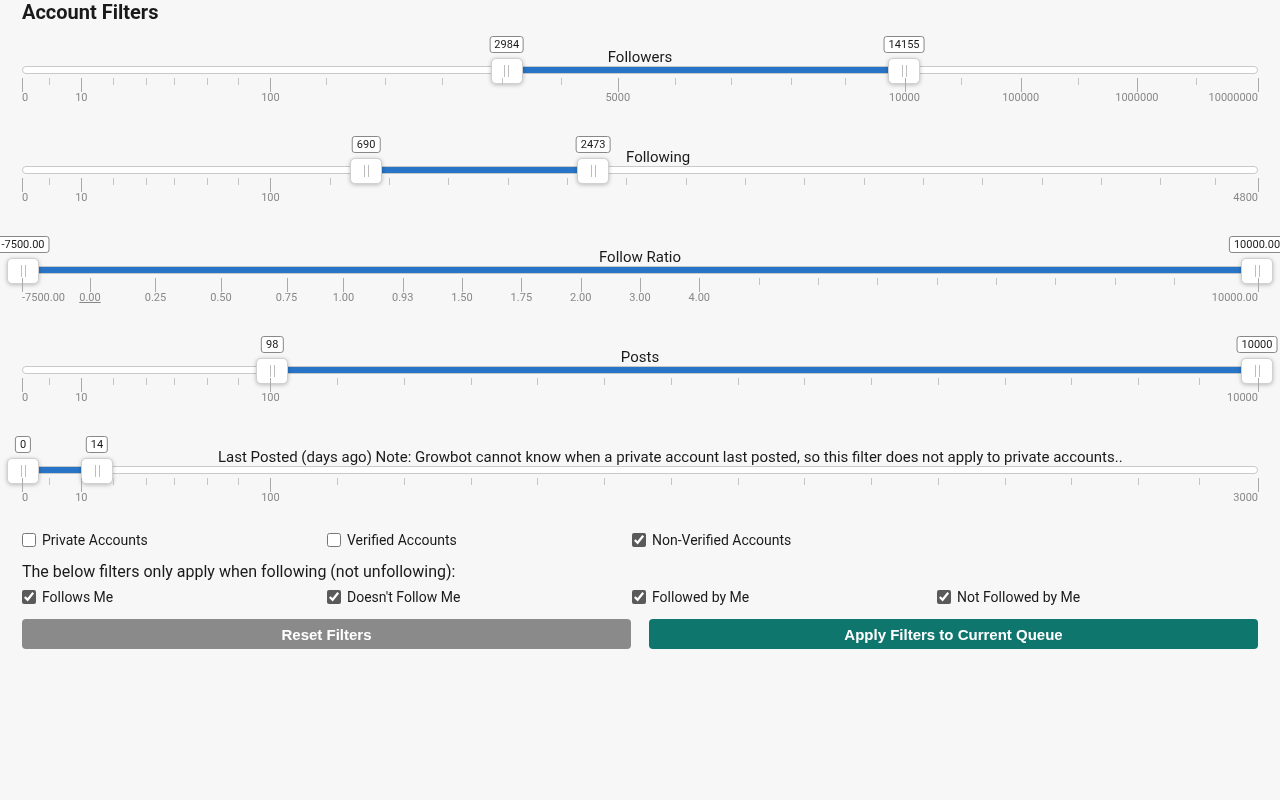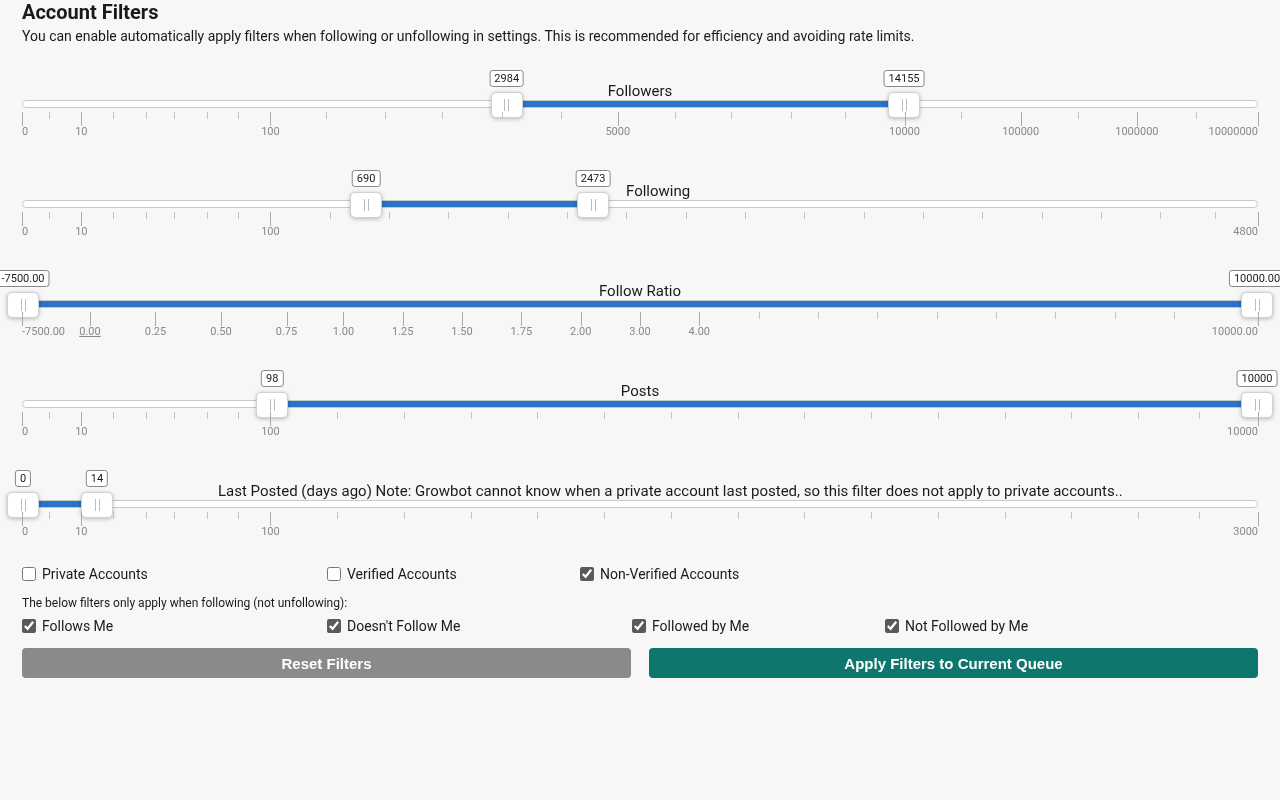--- a/index.html
+++ b/index.html
@@ -119,42 +119,42 @@
     margin-top: 10px;
   }
   .row {
     display: flex;
     padding: 4px 0;
     align-items: center;
     font-size: 14px;
   }
   .col1 { width: 305px; }
   .col2 { width: 305px; }
-  .col3 { width: 253px; }
+  .col3 { width: 305px; }
   .col4 { width: 305px; }
   .chk {
     display: inline-flex;
     align-items: center;
     gap: 6px;
   }
   .chk input[type=checkbox] {
     width: 14px; height: 14px;
     margin: 0;
     accent-color: #5a5a5a;
   }
   .bio-input {
     width: 160px;
     height: 22px;
     border: 1px solid #888;
     background: #fff;
     font-size: 13px;
     padding: 0 4px;
   }
   .follow-note {
-    font-size: 12px;
+    font-size: 16px;
     margin: 8px 0 4px 0;
   }
   .buttons {
     display: flex;
     gap: 18px;
     margin-top: 8px;
   }
   .btn {
     flex: 1;
     height: 30px;
@@ -167,21 +167,20 @@
   }
   .btn-reset { background: #8a8a8a; }
   .btn-apply { background: #0f766e; }
 </style>
 </head>
 <body>
 
 <div class="page">
 
   <h2>Account Filters</h2>
-  <p class="desc">You can enable automatically apply filters when following or unfollowing in settings. This is recommended for efficiency and avoiding rate limits.</p>
 
   <div id="sliders-container">
       <div class="slider-block">
         <div class="slider-label">Followers</div>
         <div class="track">
           <div class="range" style="left: 39.2%; right: 28.6%;"></div>
           <div class="thumb" style="left: 39.2%;"></div>
           <div class="bubble" style="left: 39.2%;">2984</div>
           <div class="thumb" style="left: 71.4%;"></div>
           <div class="bubble" style="left: 71.4%;">14155</div>
@@ -281,21 +280,21 @@
           <div class="tick-label" style="left: 5.5%; text-decoration: underline;">0.00</div>
           <div class="tick major" style="left: 10.8%;"></div>
           <div class="tick-label" style="left: 10.8%;">0.25</div>
           <div class="tick major" style="left: 16.1%;"></div>
           <div class="tick-label" style="left: 16.1%;">0.50</div>
           <div class="tick major" style="left: 21.4%;"></div>
           <div class="tick-label" style="left: 21.4%;">0.75</div>
           <div class="tick major" style="left: 26%;"></div>
           <div class="tick-label" style="left: 26%;">1.00</div>
           <div class="tick major" style="left: 30.8%;"></div>
-          <div class="tick-label" style="left: 30.8%;">1.25</div>
+          <div class="tick-label" style="left: 30.8%;">0.93</div>
           <div class="tick major" style="left: 35.6%;"></div>
           <div class="tick-label" style="left: 35.6%;">1.50</div>
           <div class="tick major" style="left: 40.4%;"></div>
           <div class="tick-label" style="left: 40.4%;">1.75</div>
           <div class="tick major" style="left: 45.2%;"></div>
           <div class="tick-label" style="left: 45.2%;">2.00</div>
           <div class="tick major" style="left: 50%;"></div>
           <div class="tick-label" style="left: 50%;">3.00</div>
           <div class="tick major" style="left: 54.8%;"></div>
           <div class="tick-label" style="left: 54.8%;">4.00</div>

